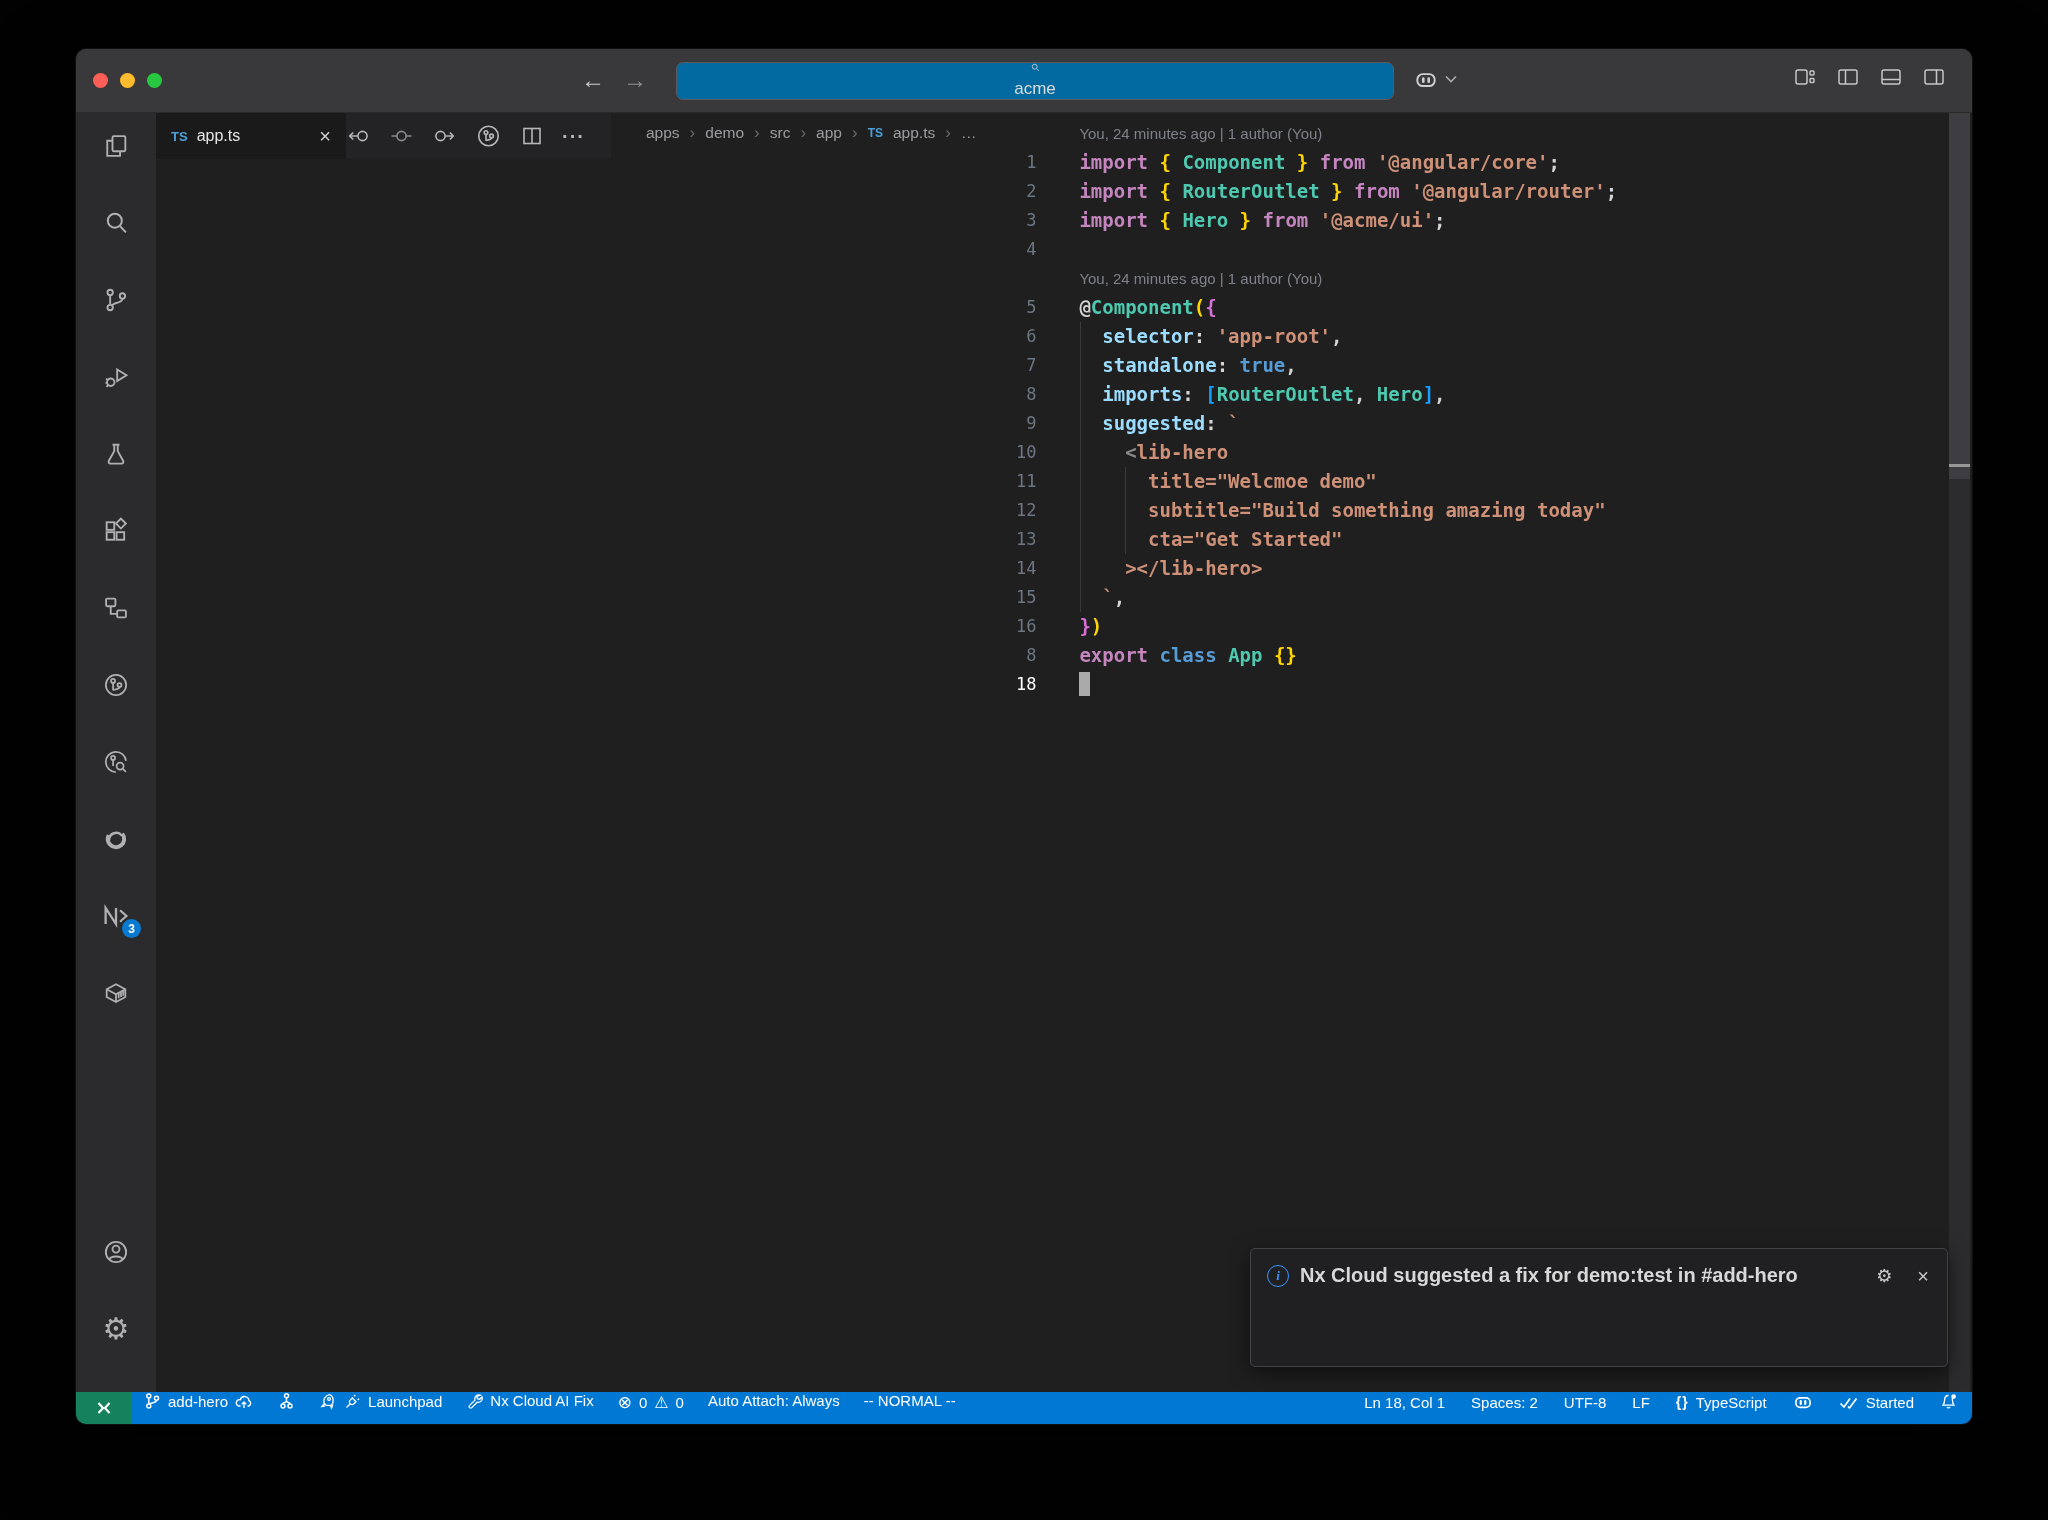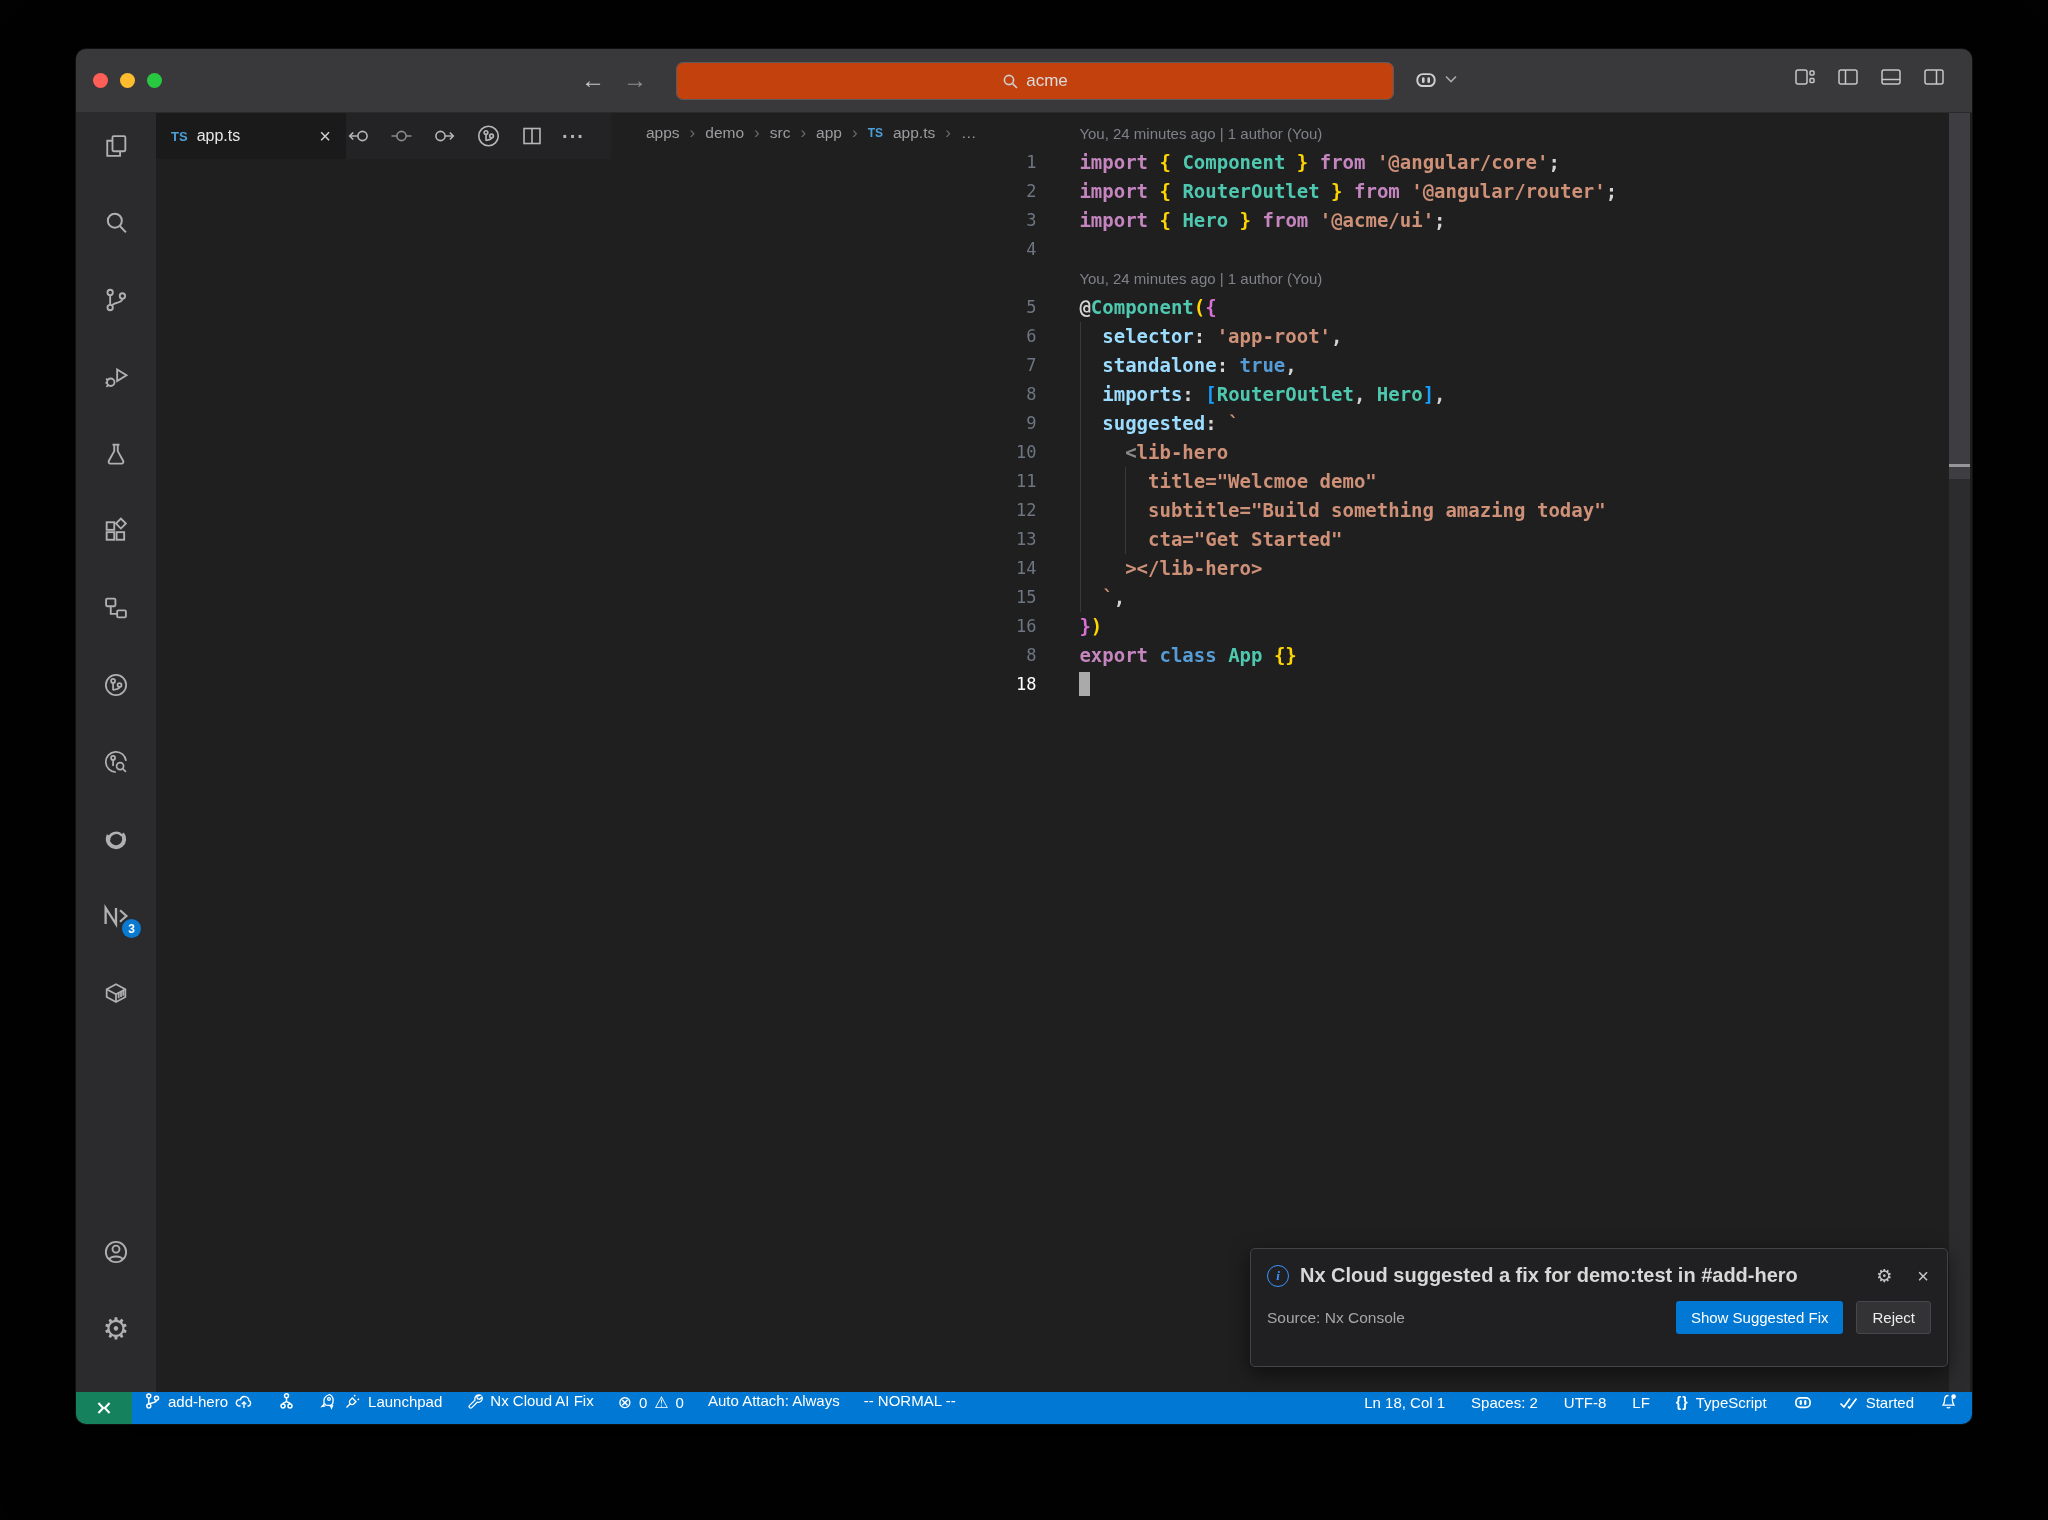--- a/index.html
+++ b/index.html
@@ -7,23 +7,23 @@
          font-family:"Liberation Sans",sans-serif;-webkit-font-smoothing:antialiased;}
   .window{position:absolute;left:75px;top:48px;width:1898px;height:1377px;background:#1f1f20;
           border-radius:11px;overflow:hidden;display:flex;flex-direction:column;
           box-shadow:0 30px 80px rgba(0,0,0,.75);border:1px solid #101010;box-sizing:border-box;}
   
   .titlebar{height:63px;flex:none;background:#39393b;position:relative;border-bottom:1px solid #2a2a2b;}
   .tl{position:absolute;top:24px;width:15px;height:15px;border-radius:50%;}
   .tl.red{left:17px;background:#ff5f57;} .tl.yellow{left:44px;background:#febc2e;} .tl.green{left:71px;background:#28c840;}
   .navarrow{position:absolute;top:17px;font-size:24px;line-height:28px;color:#c9c9c9;cursor:default;}
   .navarrow.fwd{color:#8f8f92;}
-  .searchbox{position:absolute;left:600px;top:13px;width:716px;height:36px;background:#c2410c;
+  .searchbox{position:absolute;left:600px;top:13px;width:716px;height:36px;background:#0369a1;
              border:1px solid #5b5b5f;border-radius:7px;display:flex;align-items:center;justify-content:center;
-             gap:7px;color:#dcdcdc;font-size:17px;}
+             gap:7px;color:#dcdcdc;font-size:17px;flex-direction:column;}
   .titleicons{position:absolute;right:26px;top:16px;display:flex;gap:19px;align-items:center;}
   .copilot-wrap{position:absolute;left:1337px;top:17px;display:flex;align-items:center;gap:6px;}
   svg.ic{display:block;}
   
   .bodyrow{flex:1;display:flex;min-height:0;}
   .activitybar{width:80px;flex:none;background:#2b2b2d;display:flex;flex-direction:column;align-items:center;
                padding-top:19px;box-sizing:border-box;}
   .ab-item{position:relative;width:30px;height:28px;margin-bottom:49px;display:flex;align-items:center;justify-content:center;color:#b0b0b2;}
   .ab-bottom{margin-top:auto;display:flex;flex-direction:column;align-items:center;}
   .badge{position:absolute;right:-10px;bottom:-8px;min-width:19px;height:19px;border-radius:10px;background:#0a7ad1;
@@ -333,25 +333,20 @@
       </div>
     </div>
 
     <div class="notif">
       <div class="notif-head">
         <span class="info-ic">i</span>
         <span class="notif-title">Nx Cloud suggested a fix for demo:test in #add-hero</span>
         <span class="notif-gear">⚙</span>
         <span class="notif-x">×</span>
       </div>
-      <div class="notif-row2">
-        <span class="notif-src">Source: Nx Console</span>
-        <span class="btn primary">Show Suggested Fix</span>
-        <span class="btn secondary">Reject</span>
-      </div>
     </div>
 
     <div class="statusbar">
       <div class="sb-remote">
         <svg class="ic" width="20" height="20" viewBox="0 0 18 18" fill="none" stroke="#fff" stroke-width="1.9">
           <polyline points="4,4.5 8.2,9 4,13.5"></polyline>
             <polyline points="14,4.5 9.8,9 14,13.5"></polyline>
         </svg>
       </div>
       <div class="sb-main">

